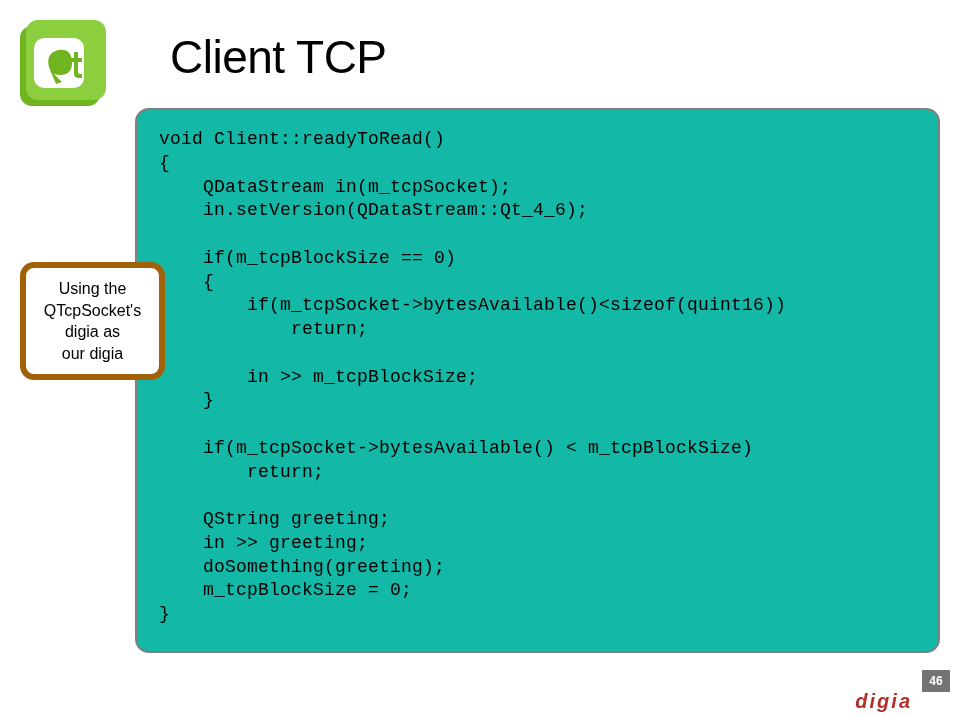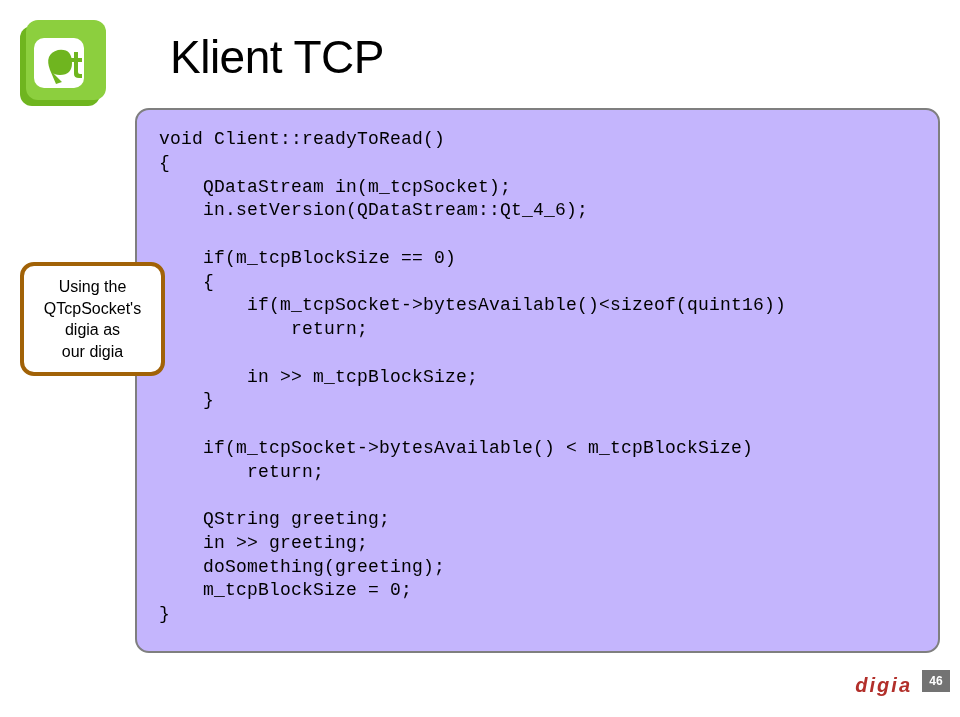--- a/index.html
+++ b/index.html
@@ -27,36 +27,36 @@
       color: #000;
       font-family: Arial, sans-serif;
       letter-spacing: -0.5px;
     }
     .annotation-box {
       position: absolute;
       top: 262px;
       left: 20px;
       width: 145px;
       background: #fff;
-      border: 4px solid #a16207;
+      border: 6px solid #a16207;
       border-radius: 14px;
       padding: 10px 8px;
       text-align: center;
       font-size: 16px;
       line-height: 1.35;
       color: #000;
       z-index: 3;
     }
     .code-box {
       position: absolute;
       top: 108px;
       left: 135px;
       width: 805px;
       height: 545px;
-      background: #c4b5fd;
+      background: #14b8a6;
       border: 2px solid #7f7f7f;
       border-radius: 14px;
       padding: 18px 32px 18px 22px;
       z-index: 2;
     }
     .code-box pre {
       font-family: "Courier New", Courier, monospace;
       font-size: 18px;
       line-height: 1.32;
       color: #000;
@@ -72,21 +72,21 @@
       background: #737373;
       color: #fff;
       font-size: 12px;
       text-align: center;
       line-height: 22px;
       font-weight: bold;
     }
     .digia-logo {
       position: absolute;
       right: 48px;
-      bottom: 20px;
+      bottom: 4px;
       font-family: Arial, sans-serif;
       font-size: 20px;
       letter-spacing: 2px;
       color: #b22f2a;
       font-weight: bold;
       font-style: italic;
     }
   </style>
 </head>
 <body>
@@ -94,21 +94,21 @@
 <div class="qt-logo">
   <svg viewBox="0 0 88 90">
     <rect x="0" y="6" width="80" height="80" rx="12" fill="#6fb51f"></rect>
     <rect x="6" y="0" width="80" height="80" rx="12" fill="#8ccf3e"></rect>
     <rect x="14" y="18" width="50" height="50" rx="10" fill="#ffffff"></rect>
     <path d="M 30 50 Q 24 34 38 30 Q 52 28 52 43 Q 52 55 40 55 Q 34 55 32 52 L 42 62 L 36 64 Z" fill="#6fb51f"></path>
     <path d="M 54 32 L 54 38 L 50 38 L 50 42 L 54 42 L 54 54 Q 54 58 59 58 L 62 58 L 62 54 L 60 54 Q 58 54 58 52 L 58 42 L 62 42 L 62 38 L 58 38 L 58 32 Z" fill="#6fb51f"></path>
   </svg>
 </div>
 
-<h1 class="slide-title">Klient TCP</h1>
+<h1 class="slide-title">Client TCP</h1>
 
 <div class="annotation-box">
   <span>Using the</span><br>
   <span>QTcpSocket's</span><br>
   <span>digia as</span><br>
   <span>our digia</span>
 </div>
 
 <div class="code-box">
   <pre>void Client::readyToRead()

